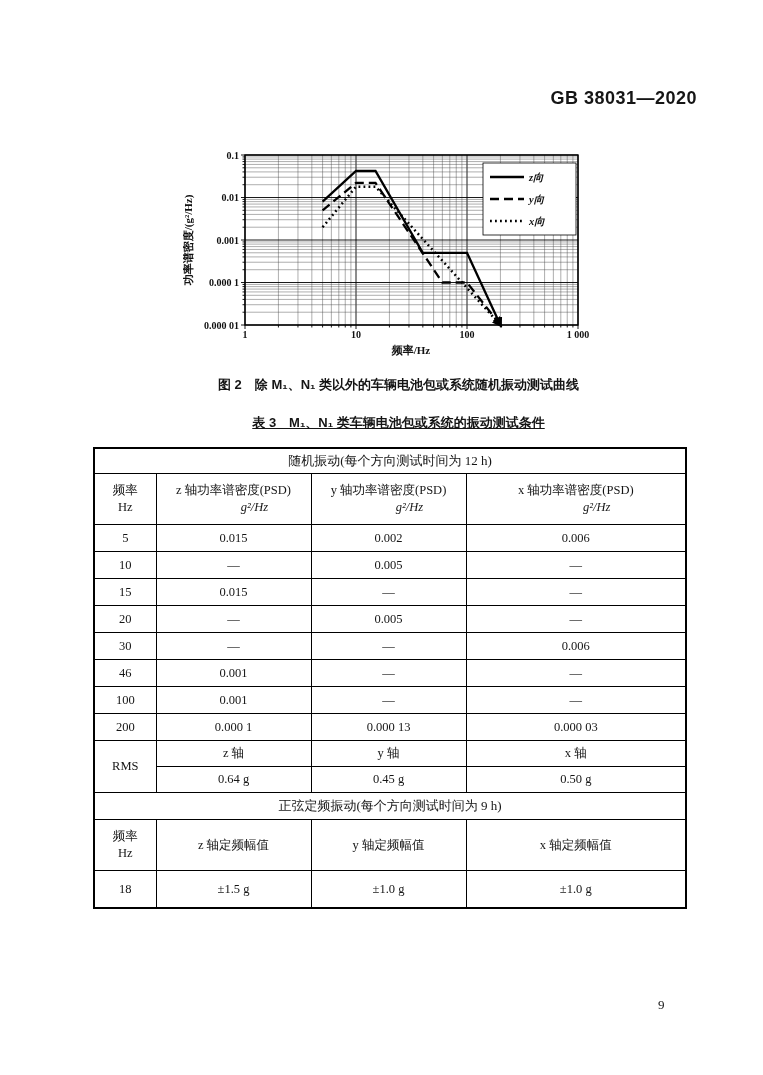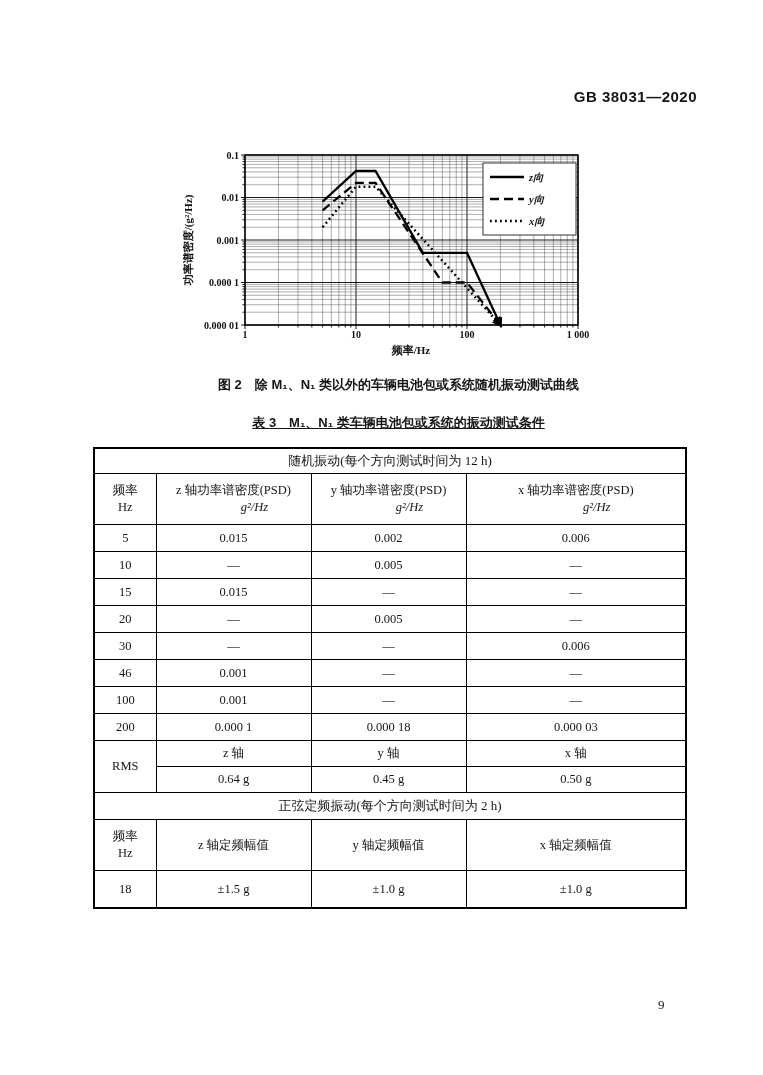--- a/index.html
+++ b/index.html
@@ -4,21 +4,21 @@
 <style>
   html,body{margin:0;padding:0;}
   body{
     width:763px;height:1075px;background:#ffffff;color:#151515;
     font-family:"Liberation Serif","DejaVu Serif",serif;
     position:relative;overflow:hidden;
   }
   .gb-header{
     position:absolute;top:88px;right:66px;
     font-family:"Liberation Sans","DejaVu Sans",sans-serif;
-    font-weight:bold;font-size:15px;letter-spacing:0.5px;
+    font-weight:bold;font-size:18px;letter-spacing:0.5px;
   }
   .chart-wrap{position:absolute;left:183px;top:143px;width:420px;height:215px;}
   .caption{
     position:absolute;left:17px;width:763px;text-align:center;
     font-family:"Liberation Sans","DejaVu Sans",sans-serif;
     font-weight:bold;font-size:13px;
   }
   .fig-caption{top:376px;}
   .tbl-caption{top:414px;text-decoration:underline;}
   
@@ -304,36 +304,36 @@
       </tr>
       <tr class="r-data">
         <td>100</td>
         <td>0.001</td>
         <td>—</td>
         <td>—</td>
       </tr>
       <tr class="r-data">
         <td>200</td>
         <td>0.000 1</td>
-        <td>0.000 18</td>
+        <td>0.000 13</td>
         <td>0.000 03</td>
       </tr>
       <tr class="r-rms">
         <td rowspan="2">RMS</td>
         <td>z 轴</td>
         <td>y 轴</td>
         <td>x 轴</td>
       </tr>
       <tr class="r-rms">
         <td>0.64 g</td>
         <td>0.45 g</td>
         <td>0.50 g</td>
       </tr>
       <tr class="r-sinespan">
-        <td colspan="4" class="span-h">正弦定频振动(每个方向测试时间为 2 h)</td>
+        <td colspan="4" class="span-h">正弦定频振动(每个方向测试时间为 9 h)</td>
       </tr>
       <tr class="r-sinehead">
         <td>
           <div>频率</div>
           <div>Hz</div>
         </td>
         <td>z 轴定频幅值</td>
         <td>y 轴定频幅值</td>
         <td>x 轴定频幅值</td>
       </tr>

